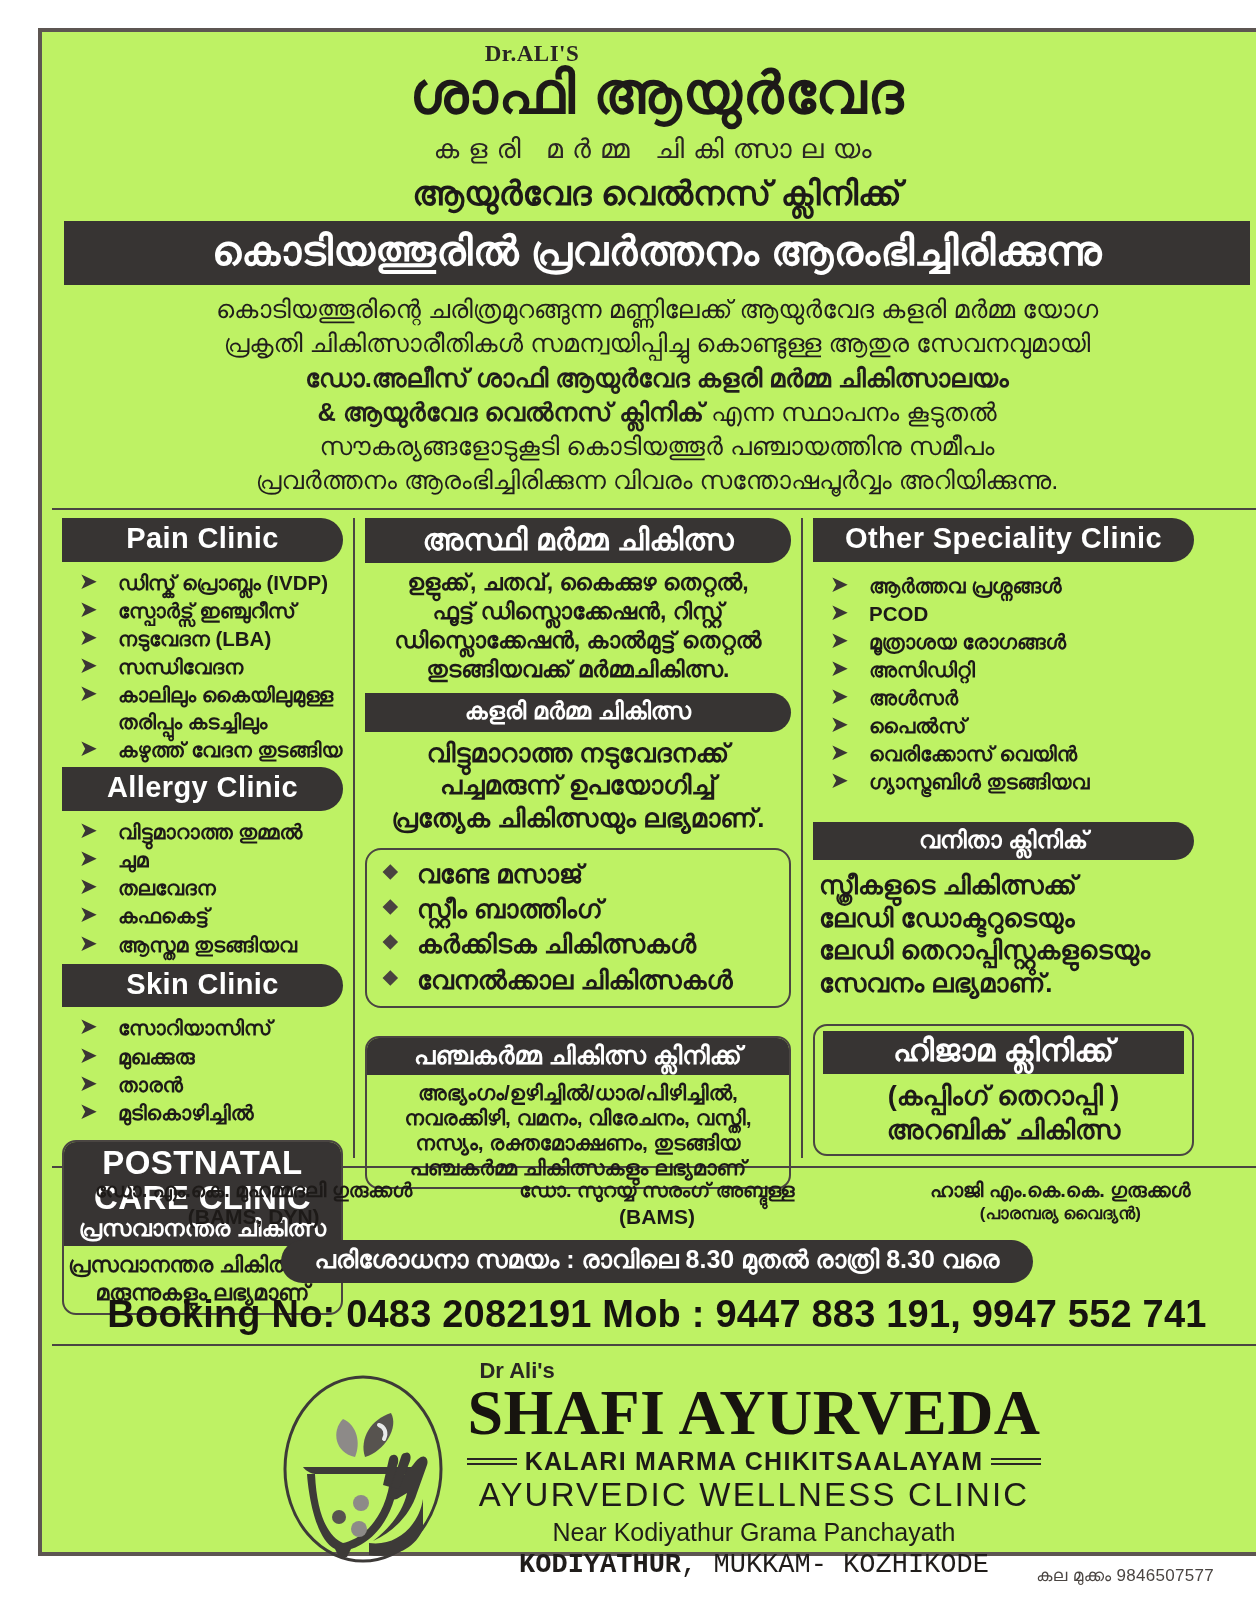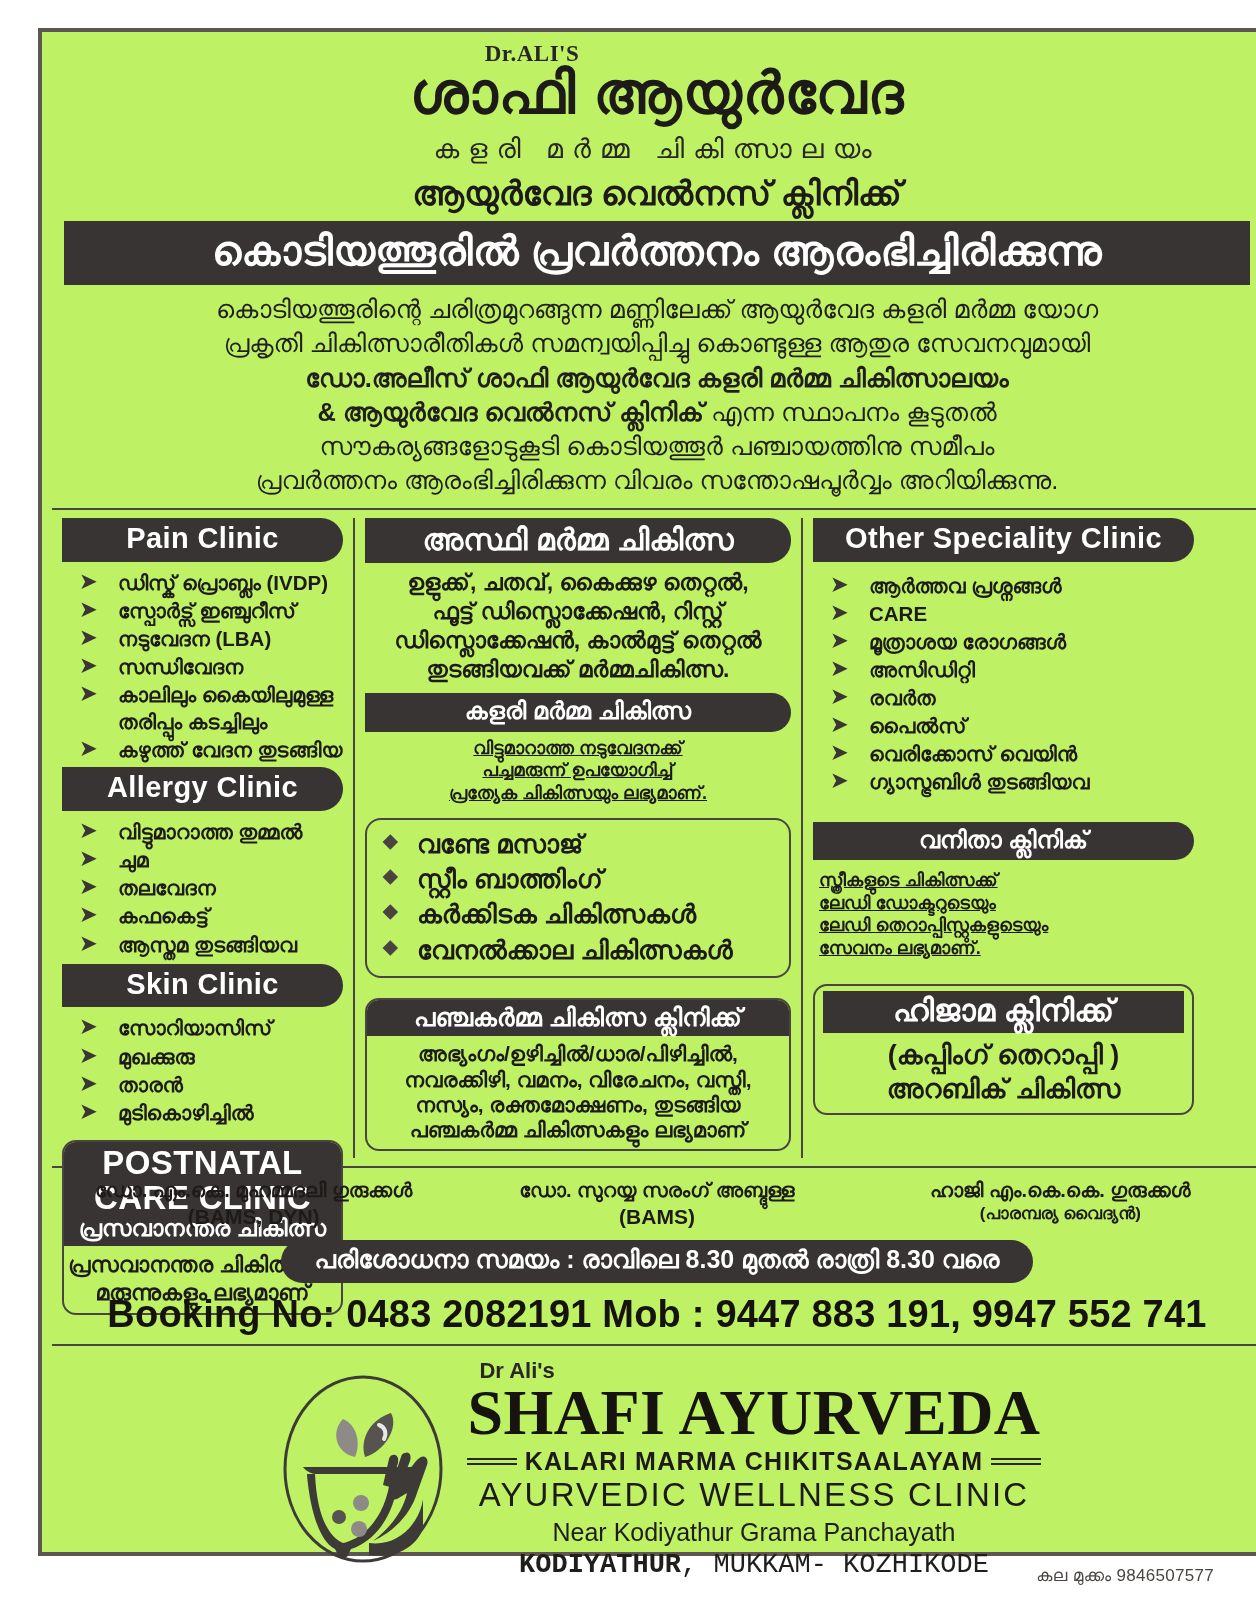--- a/index.html
+++ b/index.html
@@ -134,21 +134,21 @@
 
   
   .ctext {
     text-align: center;
     font-size: 23px;
     font-weight: bold;
     color: #1d1a18;
     line-height: 1.26;
     padding: 5px 2px 0 2px;
   }
-  .ctext-lg { font-size: 18px; text-decoration: underline; }
+  .ctext-lg { font-size: 26px; }
 
   
   .round-box {
     border: 2px solid #4a4542;
     border-radius: 16px;
     margin-top: 13px;
     padding: 7px 6px 8px 10px;
   }
   ul.diamond { list-style: none; }
   ul.diamond li {
@@ -358,41 +358,41 @@
 
       <div class="round-box">
         <ul class="diamond">
           <li><span class="dm">◆</span><span>വണ്ടേ മസാജ്</span></li>
           <li><span class="dm">◆</span><span>സ്റ്റീം ബാത്തിംഗ്</span></li>
           <li><span class="dm">◆</span><span>കർക്കിടക ചികിത്സകൾ</span></li>
           <li><span class="dm">◆</span><span>വേനൽക്കാല ചികിത്സകൾ</span></li>
         </ul>
       </div>
 
-      <div class="card" style="margin-top:20px">
+      <div class="card" style="margin-top:28px">
         <div class="card-band card-band-ml">പഞ്ചകർമ്മ ചികിത്സ ക്ലിനിക്ക്</div>
         <div class="card-body card-body-sm">
           <div>അഭ്യംഗം/ഉഴിച്ചിൽ/ധാര/പിഴിച്ചിൽ,</div>
           <div>നവരക്കിഴി, വമനം, വിരേചനം, വസ്തി,</div>
           <div>നസ്യം, രക്തമോക്ഷണം, തുടങ്ങിയ</div>
           <div>പഞ്ചകർമ്മ ചികിത്സകളും ലഭ്യമാണ്</div>
         </div>
       </div>
 
     </div>
 
     <div class="col col-right">
 
       <div class="pill pill-en">Other Speciality Clinic</div>
       <ul class="arrow" style="margin-top:10px">
         <li><span class="ar">➤</span><span>ആർത്തവ പ്രശ്നങ്ങൾ</span></li>
-        <li><span class="ar">➤</span><span>CARE</span></li>
+        <li><span class="ar">➤</span><span>PCOD</span></li>
         <li><span class="ar">➤</span><span>മൂത്രാശയ രോഗങ്ങൾ</span></li>
         <li><span class="ar">➤</span><span>അസിഡിറ്റി</span></li>
-        <li><span class="ar">➤</span><span>രവർത</span></li>
+        <li><span class="ar">➤</span><span>അൾസർ</span></li>
         <li><span class="ar">➤</span><span>പൈൽസ്</span></li>
         <li><span class="ar">➤</span><span>വെരിക്കോസ് വെയിൻ</span></li>
         <li><span class="ar">➤</span><span>ഗ്യാസ്ട്രബിൾ തുടങ്ങിയവ</span></li>
       </ul>
 
       <div class="pill pill-ml-lg" style="margin-top:26px">വനിതാ ക്ലിനിക്</div>
       <div class="ctext ctext-lg" style="text-align:left;padding-left:6px;padding-top:9px">
         <div>സ്ത്രീകളുടെ ചികിത്സക്ക്</div>
         <div>ലേഡി ഡോക്ടറുടെയും</div>
         <div>ലേഡി തെറാപ്പിസ്റ്റുകളുടെയും</div>

